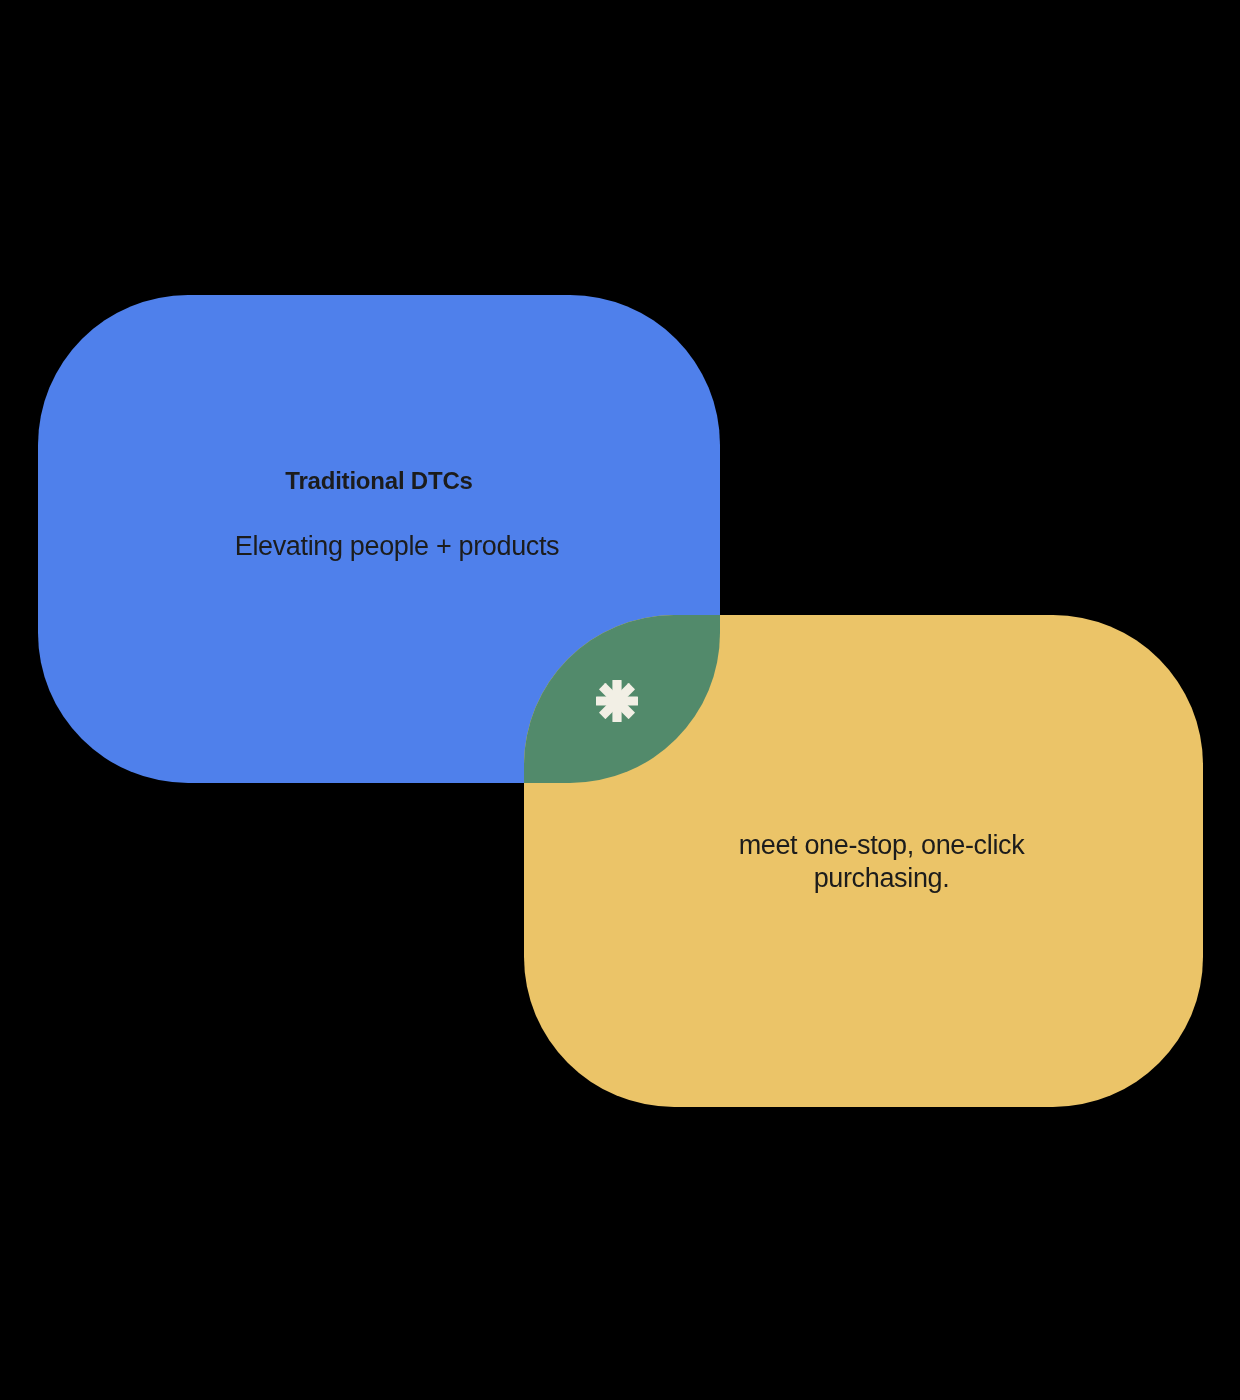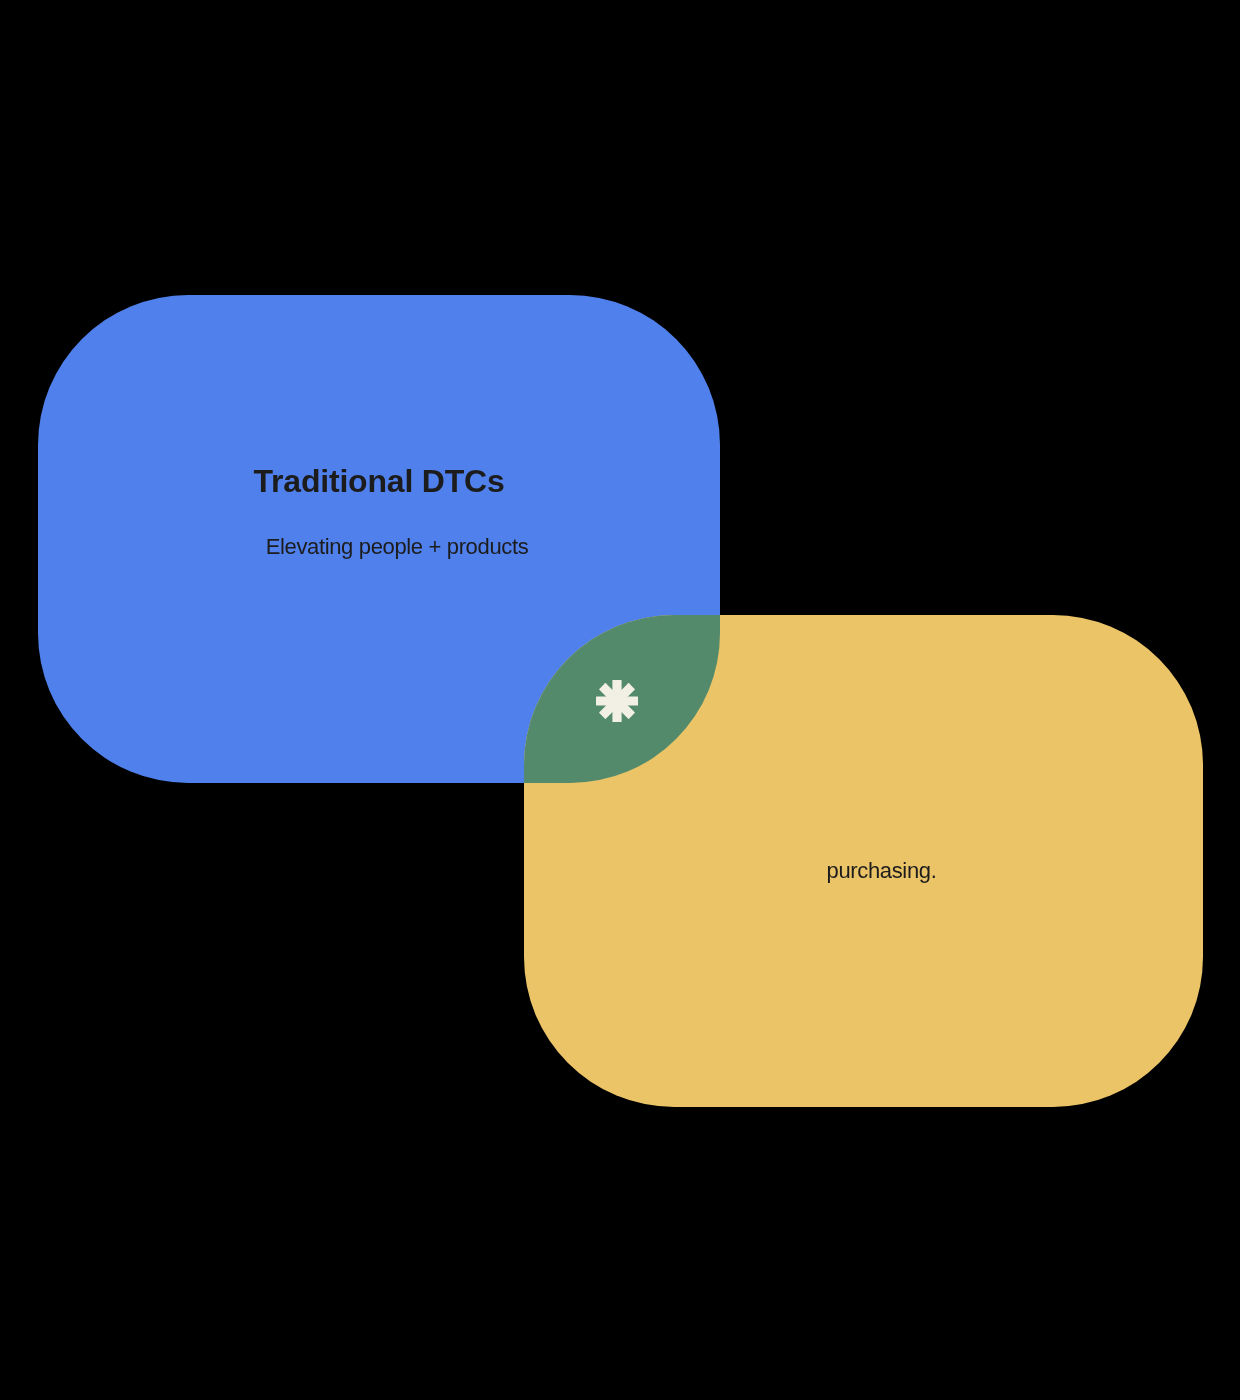--- a/index.html
+++ b/index.html
@@ -28,32 +28,32 @@
     height: 1400px;
     display: block;
   }
   .card-text {
     position: absolute;
     text-align: center;
     color: #1C1C1C;
     -webkit-font-smoothing: antialiased;
   }
   .card-title {
-    font-size: 32px;
+    font-size: 24px;
     font-weight: 700;
     letter-spacing: -0.2px;
     line-height: 30px;
     margin: 0 0 34px 0;
   }
   .card-body {
-    font-size: 22px;
+    font-size: 27px;
     font-weight: 400;
     line-height: 33px;
     letter-spacing: -0.35px;
-    margin: 0;
+    margin: 8px;
     padding-left: 36px;
   }
   #blue-card-text {
     left: 38px;
     top: 466px;
     width: 682px;
   }
   #yellow-card-text {
     left: 524px;
     top: 788px;
@@ -95,16 +95,16 @@
       </g>
     </g>
   </svg>
 
   <div class="card-text" id="blue-card-text" style="left: 38px; width: 682px; color: rgb(28, 28, 28);">
     <p class="card-title">Traditional DTCs</p>
     <p class="card-body"><span>Elevating people + products</span><br></p>
   </div>
 
   <div class="card-text" id="yellow-card-text" style="left: 524px; width: 679px; color: rgb(28, 28, 28);">
-    <p class="card-body"><br><br><span>purchasing.</span></p>
+    <p class="card-body"><br><span>meet one-stop, one-click</span><br><span>purchasing.</span></p>
   </div>
 
 </div>
 
 </body></html>

